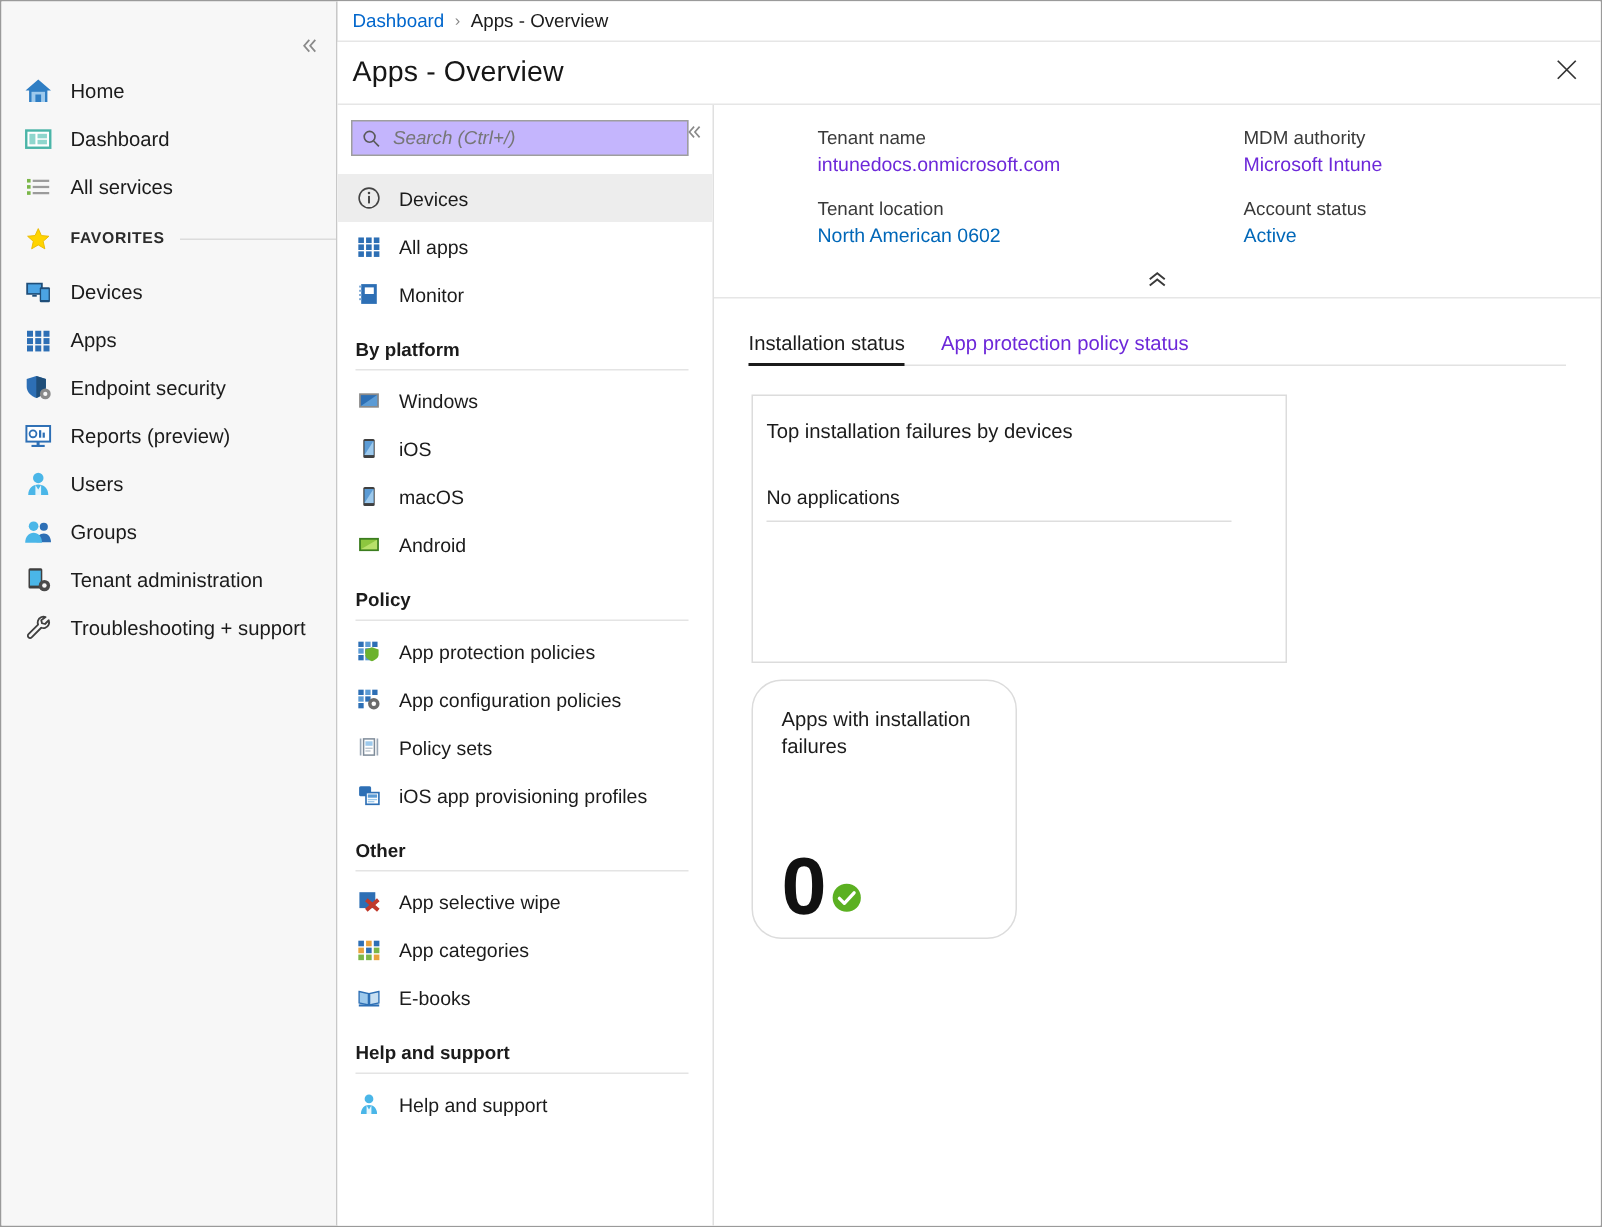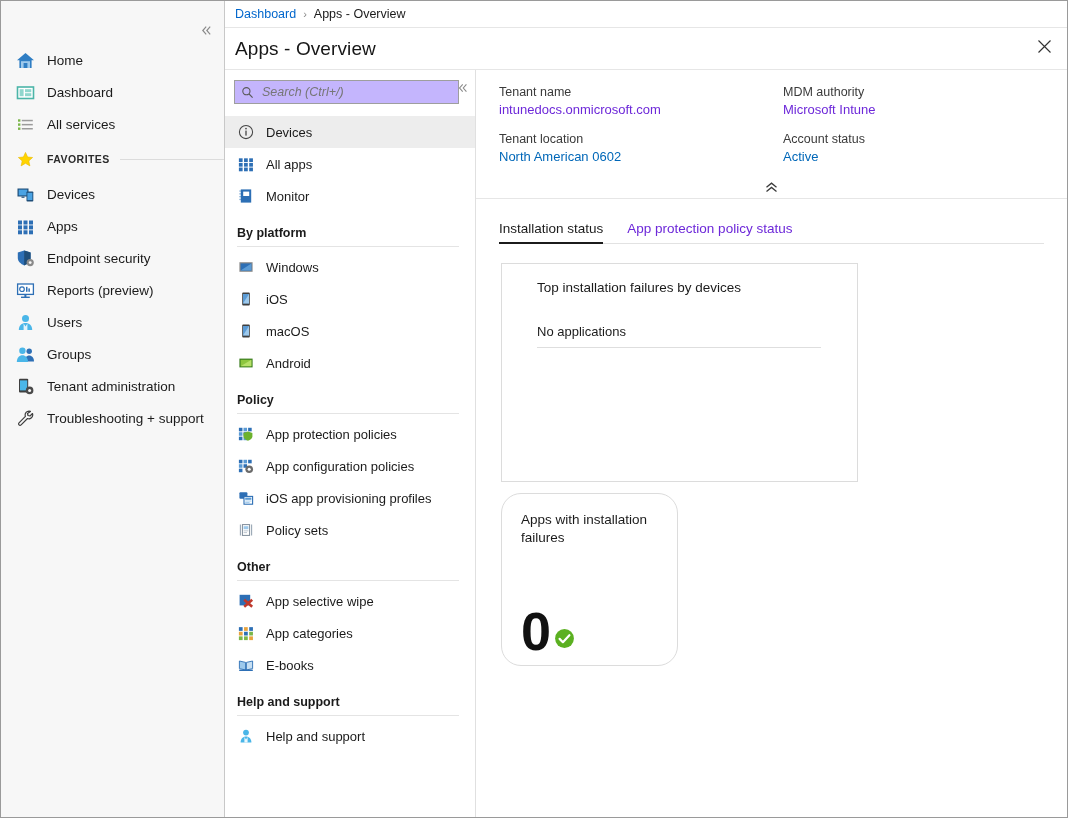--- a/index.html
+++ b/index.html
@@ -160,21 +160,21 @@
   .tenantpanel {
     border-bottom: 1px solid #e6e6e6;
     padding: 14px 0 0 0;
     position: relative;
   }
   .tgrid {
     display: flex;
     padding-left: 23px;
   }
   .tcol { width: 288px; }
-  .tfield { margin-bottom: 12px; }
+  .tfield { margin-bottom: 12px; margin-left: 46px; }
   .tfield .lab { font-size: 12.5px; color: #3a3a3a; line-height: 17px; }
   .tfield .val { font-size: 13px; color: #6d28d9; line-height: 18px; }
   .tfield .val.link { color: #0067b8; cursor: pointer; }
   .collapse-chevron {
     height: 20px;
     display: flex; align-items: center; justify-content: center;
     color: #444; cursor: pointer;
   }
 
   .tabsrow {
@@ -197,22 +197,22 @@
     content: ""; position: absolute; left: 0; right: 0; bottom: -1px;
     height: 2px; background: #1b1b1b;
   }
 
   .cards { padding: 19px 0 0 25px; }
   .card {
     border: 1px solid #dcdcdc;
     background: #fff;
   }
   .card-top {
-    width: 357px; height: 219px;
-    padding: 16px 18px 0 35px;
+    width: 357px; height: 179px;
+    padding: 16px 18px 0 9px;
     margin-bottom: 11px;
   }
   .card-top .ctitle { font-size: 13.5px; color: #1b1b1b; }
   .card-top .empty {
     margin-top: 29px;
     font-size: 13px; color: #1b1b1b;
     padding-bottom: 8px;
     border-bottom: 1px solid #dedede;
     margin-right: 18px;
   }
@@ -554,41 +554,41 @@
               <rect x="1" y="12" width="4" height="4" fill="#2d6fb5"></rect>
               <circle cx="12.6" cy="12.6" r="4.3" fill="#6b6b6b"></circle>
               <circle cx="12.6" cy="12.6" r="1.7" fill="#ffffff"></circle>
             </svg>
           </span>
           <span>App configuration policies</span>
         </div>
         <div class="rn-item">
           <span class="ic">
             <svg width="16" height="16" viewBox="0 0 16 16">
-              <rect x="1.4" y="2.2" width="8" height="6.6" rx="1" fill="#2d6fb5"></rect>
-              <rect x="6" y="6.4" width="8.6" height="7.8" fill="#ffffff" stroke="#2d6fb5" stroke-width="1.1"></rect>
-              <rect x="7.2" y="7.6" width="6.2" height="2.2" fill="#5b9bd5"></rect>
-              <rect x="7.2" y="10.6" width="6.2" height=".9" fill="#9dc9ec"></rect>
-              <rect x="7.2" y="12" width="4.4" height=".9" fill="#9dc9ec"></rect>
-            </svg>
-          </span>
-          <span>iOS app provisioning profiles</span>
-        </div>
-        <div class="rn-item">
-          <span class="ic">
-            <svg width="16" height="16" viewBox="0 0 16 16">
               <path d="M2.4 2.4 L2.4 13.6" stroke="#9aa7b5" stroke-width="1.1" fill="none"></path>
               <path d="M13.6 2.4 L13.6 13.6" stroke="#9aa7b5" stroke-width="1.1" fill="none"></path>
               <rect x="4.4" y="2.6" width="7.2" height="10.8" fill="#ffffff" stroke="#7f8c9a" stroke-width="1"></rect>
               <rect x="5.6" y="4.2" width="4.8" height="3" fill="#9dc9ec"></rect>
               <rect x="5.6" y="8.4" width="4.8" height=".9" fill="#b9c3cd"></rect>
               <rect x="5.6" y="10.2" width="3.4" height=".9" fill="#b9c3cd"></rect>
             </svg>
           </span>
           <span>Policy sets</span>
+        </div>
+        <div class="rn-item">
+          <span class="ic">
+            <svg width="16" height="16" viewBox="0 0 16 16">
+              <rect x="1.4" y="2.2" width="8" height="6.6" rx="1" fill="#2d6fb5"></rect>
+              <rect x="6" y="6.4" width="8.6" height="7.8" fill="#ffffff" stroke="#2d6fb5" stroke-width="1.1"></rect>
+              <rect x="7.2" y="7.6" width="6.2" height="2.2" fill="#5b9bd5"></rect>
+              <rect x="7.2" y="10.6" width="6.2" height=".9" fill="#9dc9ec"></rect>
+              <rect x="7.2" y="12" width="4.4" height=".9" fill="#9dc9ec"></rect>
+            </svg>
+          </span>
+          <span>iOS app provisioning profiles</span>
         </div>
 
         <div class="rn-group">
           <div class="gt">Other</div>
           <div class="gr"></div>
         </div>
         <div class="rn-item">
           <span class="ic">
             <svg width="16" height="16" viewBox="0 0 16 16">
               <rect x="1.6" y="1.8" width="10.6" height="10.6" fill="#2d6fb5"></rect>

